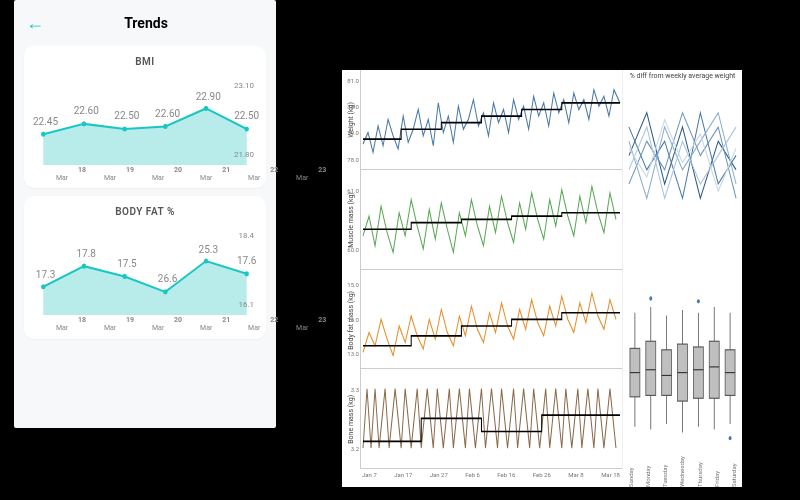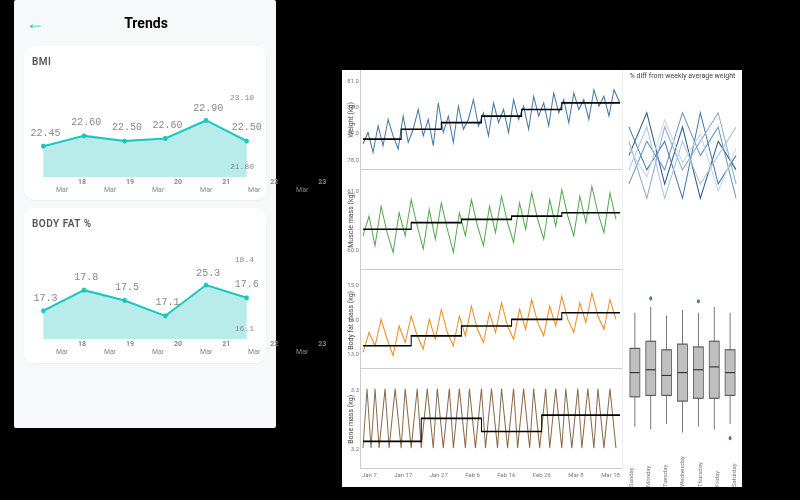--- a/index.html
+++ b/index.html
@@ -30,22 +30,22 @@
     font-size: 14px; font-weight: 700; color: #000000;
     margin-left: -18px; 
   }
   .card {
     background: #fff;
     border-radius: 10px;
     margin-top: 8px;
     padding: 10px 8px 6px;
     box-shadow: 0 1px 2px rgba(0,0,0,.04);
   }
-  .card-title { text-align: left; font-size: 10px; font-weight: 600; color: #555; letter-spacing: .5px; }
-  .card-chart { position: relative; height: 90px; margin-top: 20px; font-family: Liberation Mono, monospace; }
+  .card-title { text-align: center; font-size: 10px; font-weight: 600; color: #555; letter-spacing: .5px; }
+  .card-chart { position: relative; height: 90px; margin-top: 8px; }
   .card-chart svg { width: 100%; height: 100%; }
   .y-label { position: absolute; right: 4px; font-size: 8px; color: #888; }
   .dot-label { position: absolute; font-size: 10px; color: #888; transform: translate(-50%,-140%); }
   .x-axis { display: flex; justify-content: space-between; padding: 0 6px; margin-top: 2px; }
   .x-tick { font-size: 7px; color: #888; text-align: center; line-height: 1.1; }
   .x-tick .d { font-weight: 700; margin-left: 40px; }
 
   
   .dash {
     position: absolute;
@@ -151,21 +151,21 @@
             <circle cx="46" cy="32" r="2"></circle>
             <circle cx="82" cy="40" r="2"></circle>
             <circle cx="118" cy="52" r="2"></circle>
             <circle cx="154" cy="28" r="2"></circle>
             <circle cx="190" cy="38" r="2"></circle>
           </g>
       </svg>
       <span class="dot-label" style="left:6%; top:65%">17.3</span>
       <span class="dot-label" style="left:24%; top:42%">17.8</span>
       <span class="dot-label" style="left:42%; top:53%">17.5</span>
-      <span class="dot-label" style="left:60%; top:70%">17.1</span>
+      <span class="dot-label" style="left:60%; top:70%">26.6</span>
       <span class="dot-label" style="left:78%; top:37%">25.3</span>
       <span class="dot-label" style="left:95%; top:50%">17.6</span>
     </div>
     <div class="x-axis">
       <div class="x-tick">
           <div class="d">18</div>
           <div>Mar</div>
         </div>
       <div class="x-tick">
           <div class="d">19</div>

